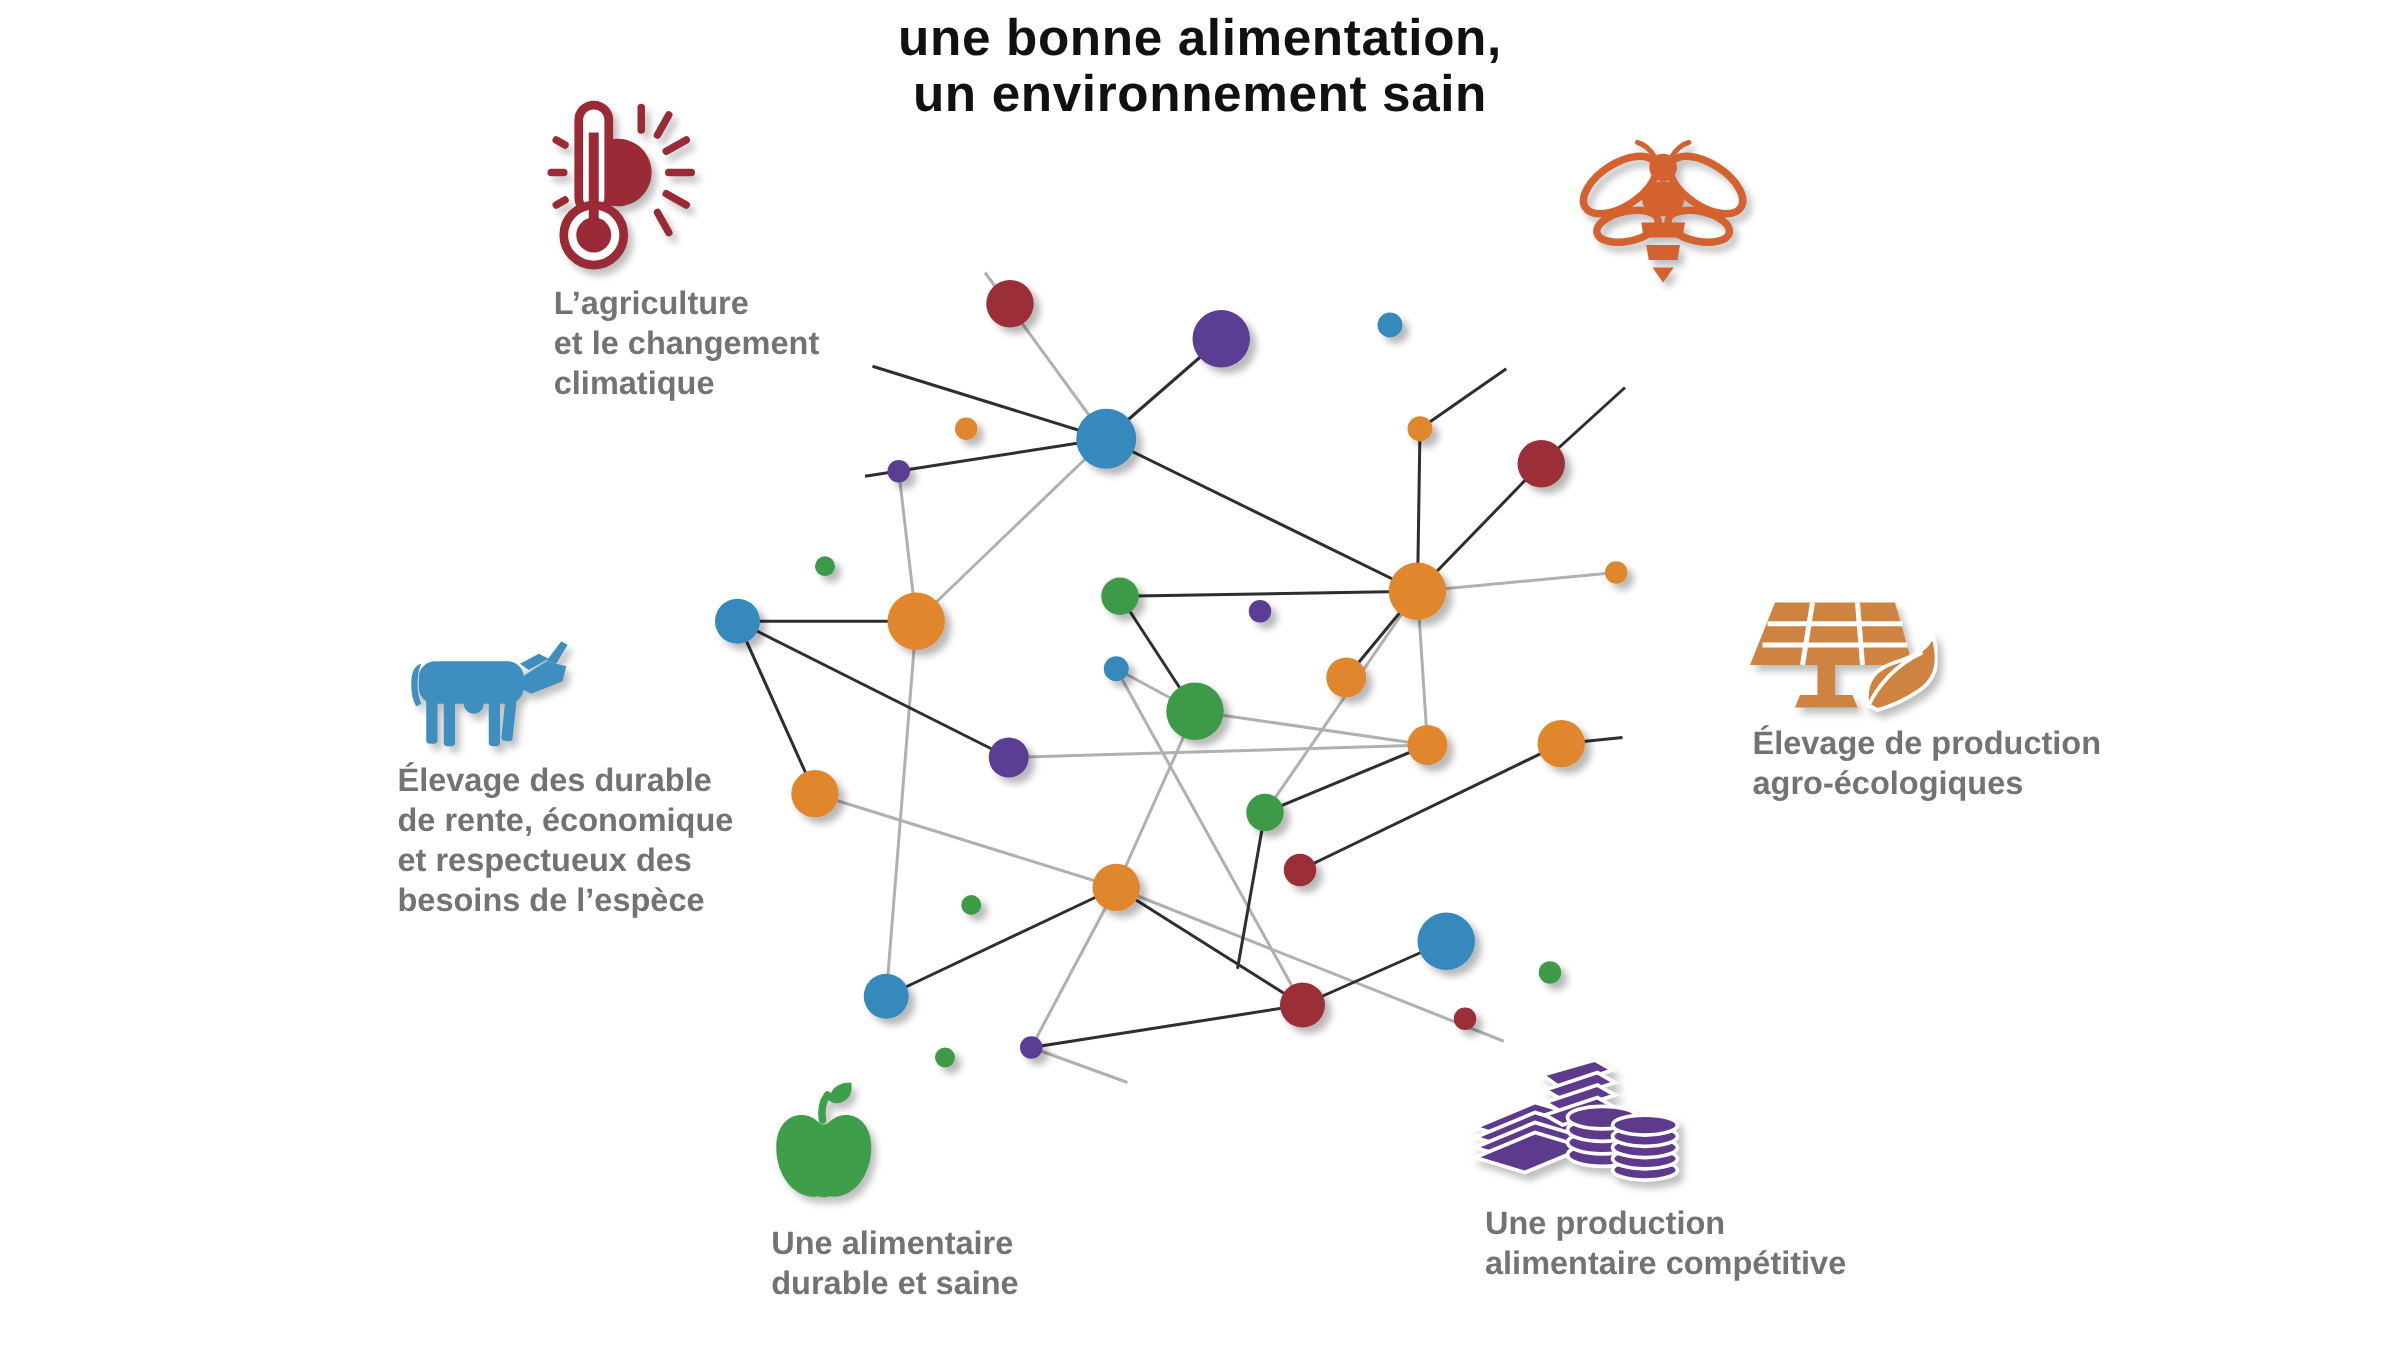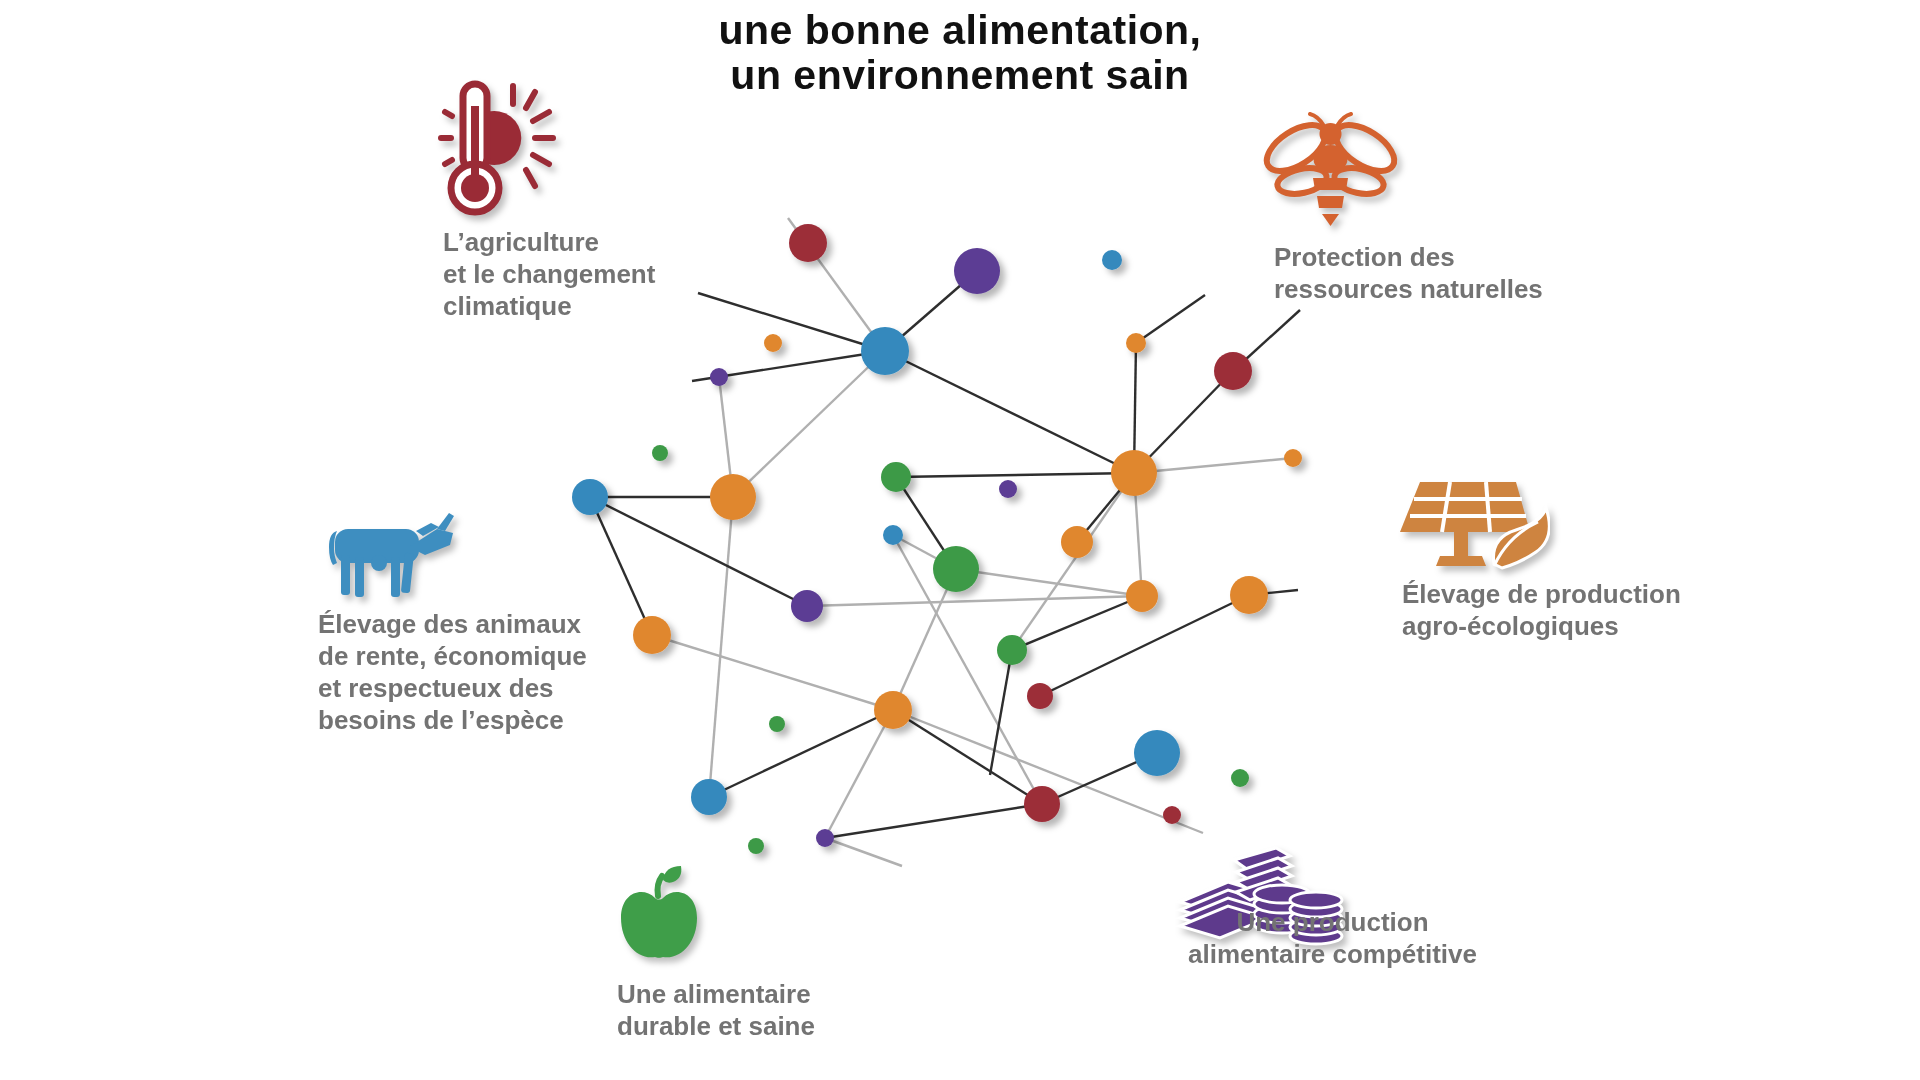--- a/index.html
+++ b/index.html
@@ -8,21 +8,21 @@
   .title{position:absolute;left:50%;top:8px;transform:translateX(-50%);
          font-size:41px;line-height:45px;font-weight:bold;text-align:center;
          white-space:pre-line;color:#111;letter-spacing:.5px;}
   .lbl{position:absolute;font-weight:bold;font-size:26px;line-height:32px;
        white-space:pre-line;color:#737373;}
   #lbl-climate{left:443px;top:226px;}
   #lbl-protection{left:1274px;top:241px;}
   #lbl-elevage{left:318px;top:608px;}
   #lbl-systemes{left:1402px;top:578px;}
   #lbl-alimentation{left:617px;top:978px;}
-  #lbl-production{left:1188px;top:906px;text-align:center;}
+  #lbl-production{left:1188px;top:962px;}
   #net{position:absolute;left:0;top:0;}
   .edge-dark{stroke:#2e2e2e;stroke-width:2.4;}
   .edge-gray{stroke:#b0b0b0;stroke-width:2.4;}
   .icon{position:absolute;filter:drop-shadow(4px 5px 3px rgba(0,0,0,.25));}
   #icon-thermo{left:435px;top:78px;}
   #icon-bee{left:1258px;top:112px;}
   #icon-cow{left:313px;top:503px;}
   #icon-solar{left:1398px;top:480px;}
   #icon-apple{left:615px;top:864px;}
   #icon-money{left:1172px;top:846px;}
@@ -212,23 +212,21 @@
       <ellipse cx="144" cy="81" rx="26" ry="8"></ellipse>
       <ellipse cx="144" cy="72" rx="26" ry="8"></ellipse>
       <ellipse cx="144" cy="63" rx="26" ry="8"></ellipse>
       <ellipse cx="144" cy="54" rx="26" ry="8"></ellipse>
     </g>
   </svg>
 
   <div id="lbl-climate" class="lbl">L’agriculture
 et le changement
 climatique</div>
-  <div id="lbl-protection" class="lbl">Protection des
-ressources naturelles</div>
-  <div id="lbl-elevage" class="lbl">Élevage des animaux
+  <div id="lbl-elevage" class="lbl">Élevage des durable
 de rente, économique
 et respectueux des
 besoins de l’espèce</div>
   <div id="lbl-systemes" class="lbl">Élevage de production
 agro-écologiques</div>
   <div id="lbl-alimentation" class="lbl">Une alimentaire
 durable et saine</div>
   <div id="lbl-production" class="lbl">Une production
 alimentaire compétitive</div>
 

